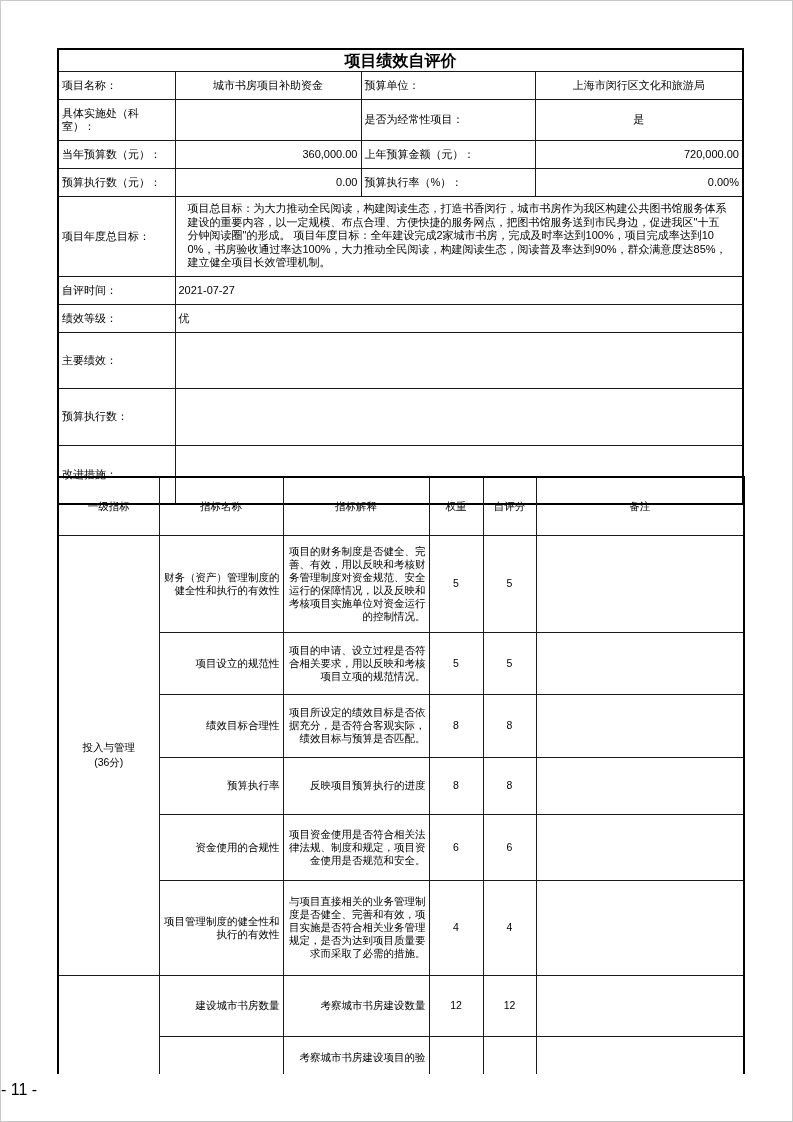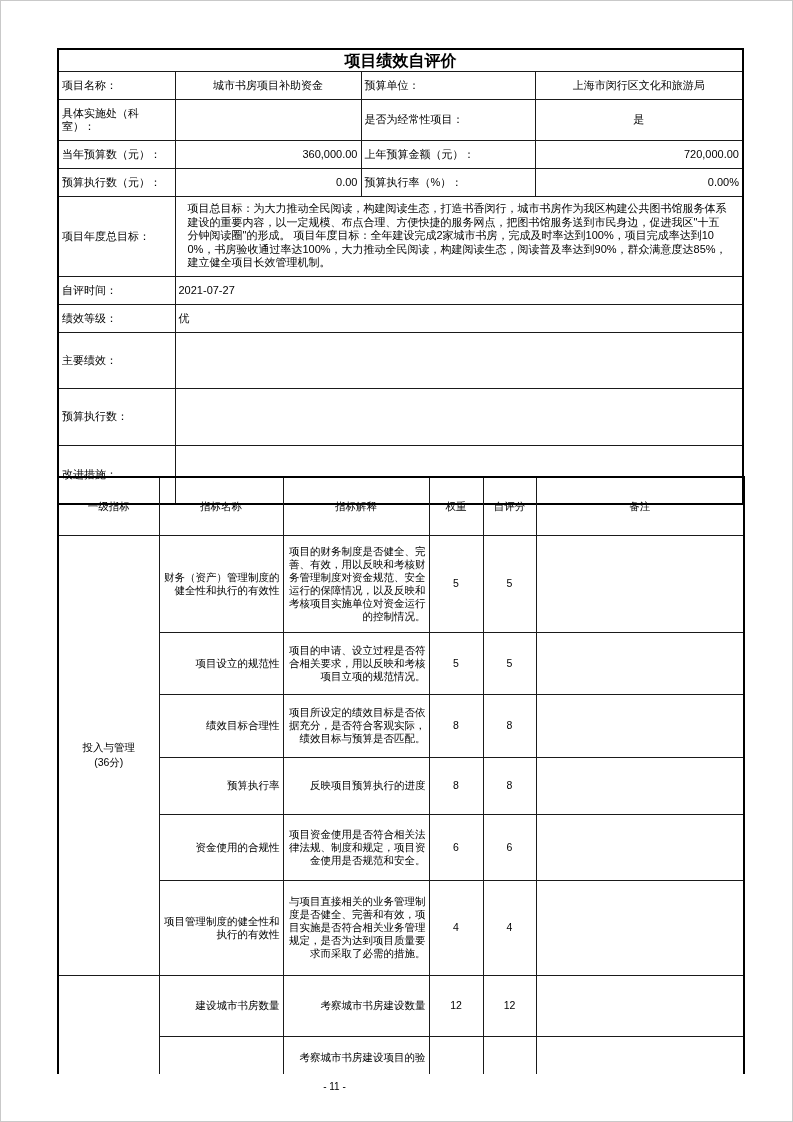--- a/index.html
+++ b/index.html
@@ -26,21 +26,21 @@
   .t2wrap{position:absolute;left:56px;top:475px;width:690px;height:598px;overflow:hidden;}
   .t2{width:686px;border:2px solid #000;border-bottom:none;font-size:10.5px;}
   .t2 td{padding:1px 3px;line-height:13px;}
   .t2 .hdr{text-align:center;margin-top:8px;}
   .t2 .grp{text-align:center;line-height:15px;}
   .t2 .name{text-align:right;}
   .t2 .expl{text-align:right;}
   .t2 .score{text-align:center;}
   .t2 .cut .expl{vertical-align:top;padding-top:14px;}
 
-  .footer{position:absolute;left:0;top:1080px;width:667px;text-align:center;font-size:10px;color:#000;}
+  .footer{position:absolute;left:0;top:1080px;width:667px;font-size:16px;color:#000;}
 </style>
 </head>
 <body>
 
 <div class="page">
 
   <table class="t1">
     <colgroup>
         <col style="width:117px">
         <col style="width:186px">

